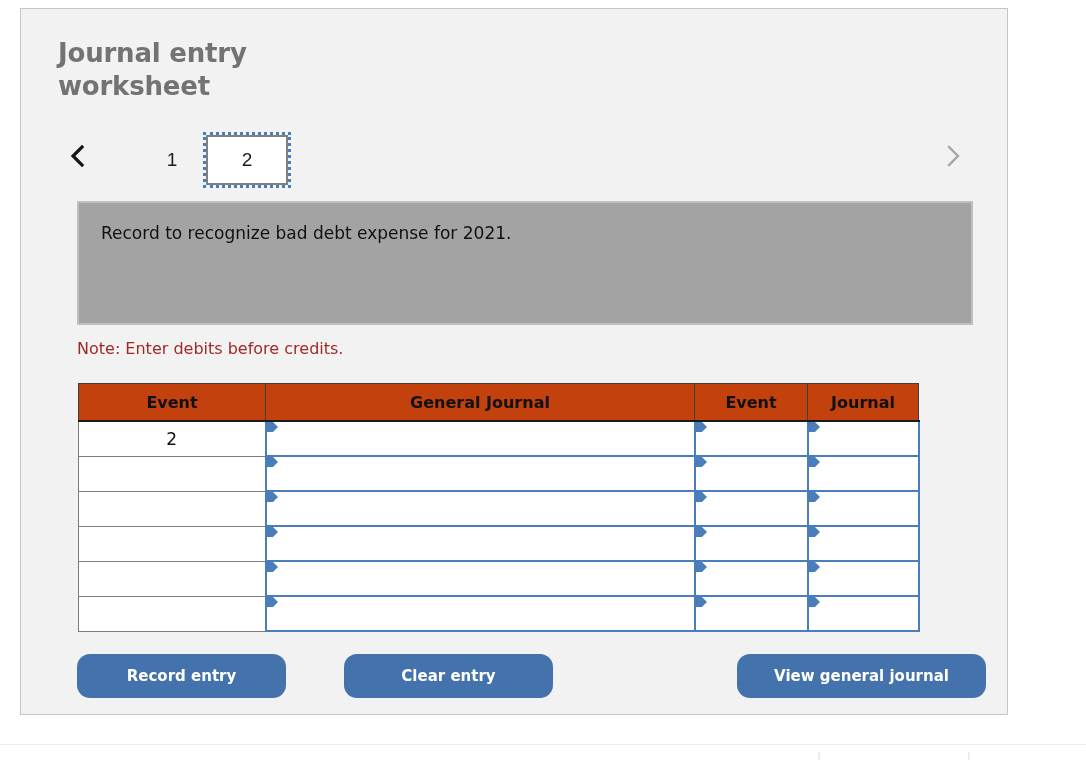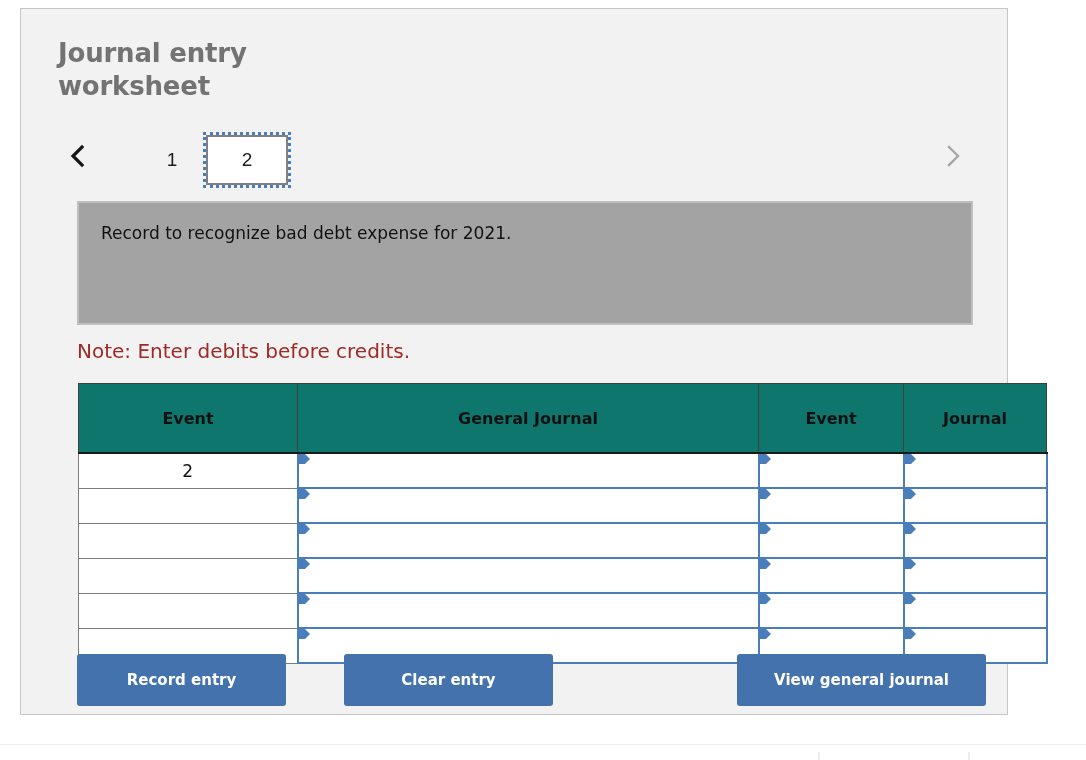--- a/index.html
+++ b/index.html
@@ -120,42 +120,42 @@
     top: 20px;
     font-size: 17px;
     color: #111111;
   }
 
   
   .note {
     position: absolute;
     left: 56px;
     top: 330px;
-    font-size: 20px;
+    font-size: 16px;
     color: #9e2a26;
   }
 
   
   .jtable {
     position: absolute;
     left: 57px;
     top: 374px;
     width: 836px;
     border-collapse: collapse;
     table-layout: fixed;
   }
   .jtable th {
-    background: #0f766e;
+    background: #c2410c;
     border: 1px solid #3f3f3f;
     border-bottom: 2px solid #1a1a1a;
     font-size: 16px;
     font-weight: bold;
     color: #111111;
     height: 36px;
-    padding: 16px;
+    padding: 0;
     text-align: center;
   }
   .jtable td {
     border: 1px solid #7d7d7d;
     height: 33px;
     padding: 0;
     background: #ffffff;
     vertical-align: middle;
   }
   .col-event  { width: 186px; }
@@ -181,27 +181,27 @@
     top: 0px;
     width: 12px;
     height: 11px;
     pointer-events: none;
   }
   .flag svg { display: block; }
 
   
   .btn {
     position: absolute;
-    height: 52px;
+    height: 44px;
     background: #4472ac;
     color: #ffffff;
     font-size: 15px;
     font-weight: bold;
     border: none;
-    border-radius: 3px;
+    border-radius: 13px;
     cursor: pointer;
     font-family: "DejaVu Sans", "Liberation Sans", sans-serif;
   }
   .btn-record { left: 56px;  top: 645px; width: 209px; }
   .btn-clear  { left: 323px; top: 645px; width: 209px; }
   .btn-view   { left: 716px; top: 645px; width: 249px; }
 
   
   .footer-rule {
     position: absolute;

